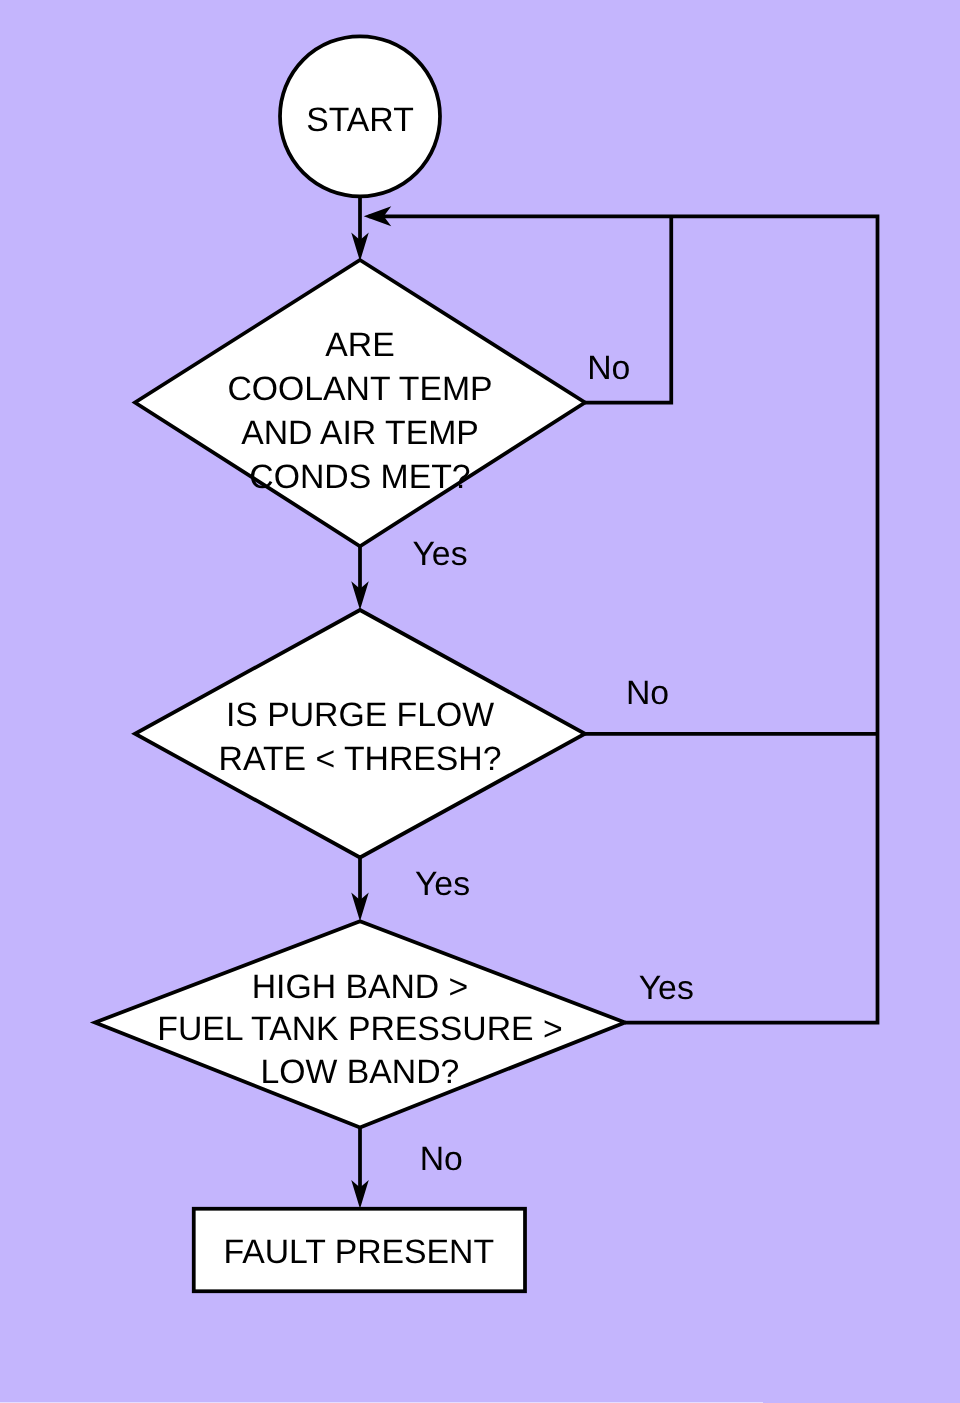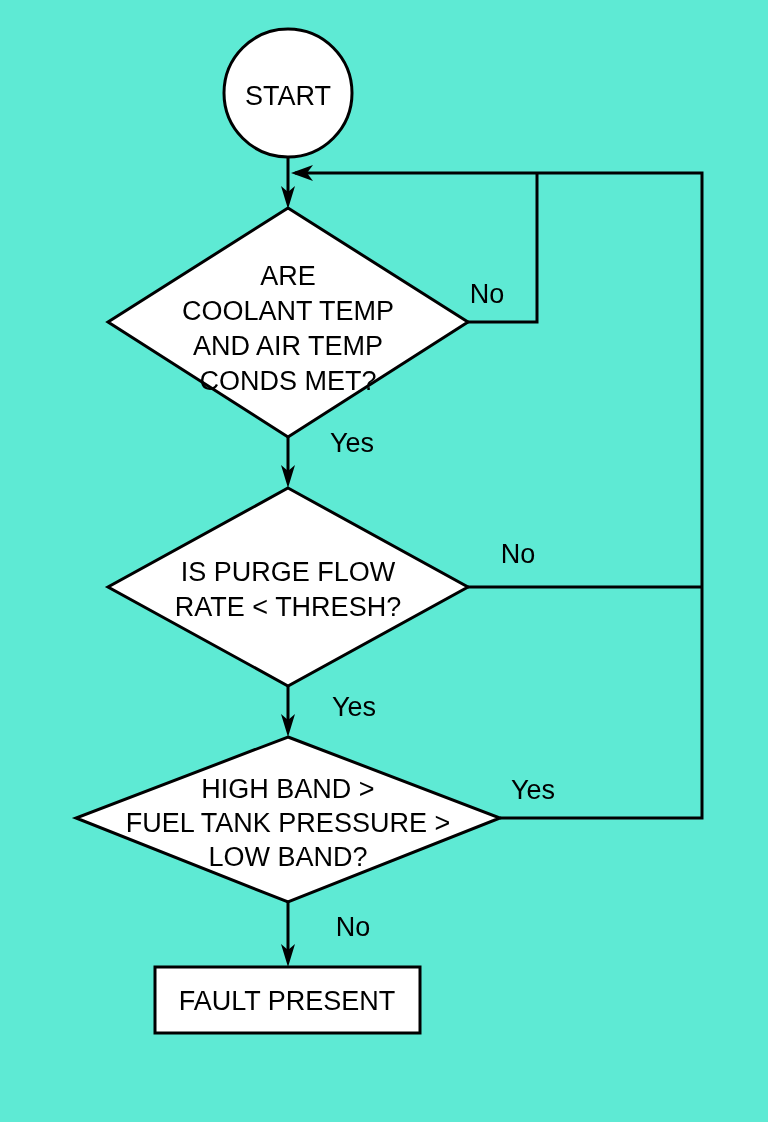--- a/index.html
+++ b/index.html
@@ -4,21 +4,21 @@
 <style>
   html, body {
     margin: 0;
     padding: 0;
     background: #ffffff;
   }
   .page {
     position: relative;
     width: 768px;
     height: 1122px;
-    background: #5eead4;
+    background: #c4b5fd;
     font-family: "Liberation Sans", sans-serif;
     overflow: hidden;
   }
   svg { display: block; }
   .shape {
     fill: #ffffff;
     stroke: #000000;
     stroke-width: 3px;
   }
   .edge {

